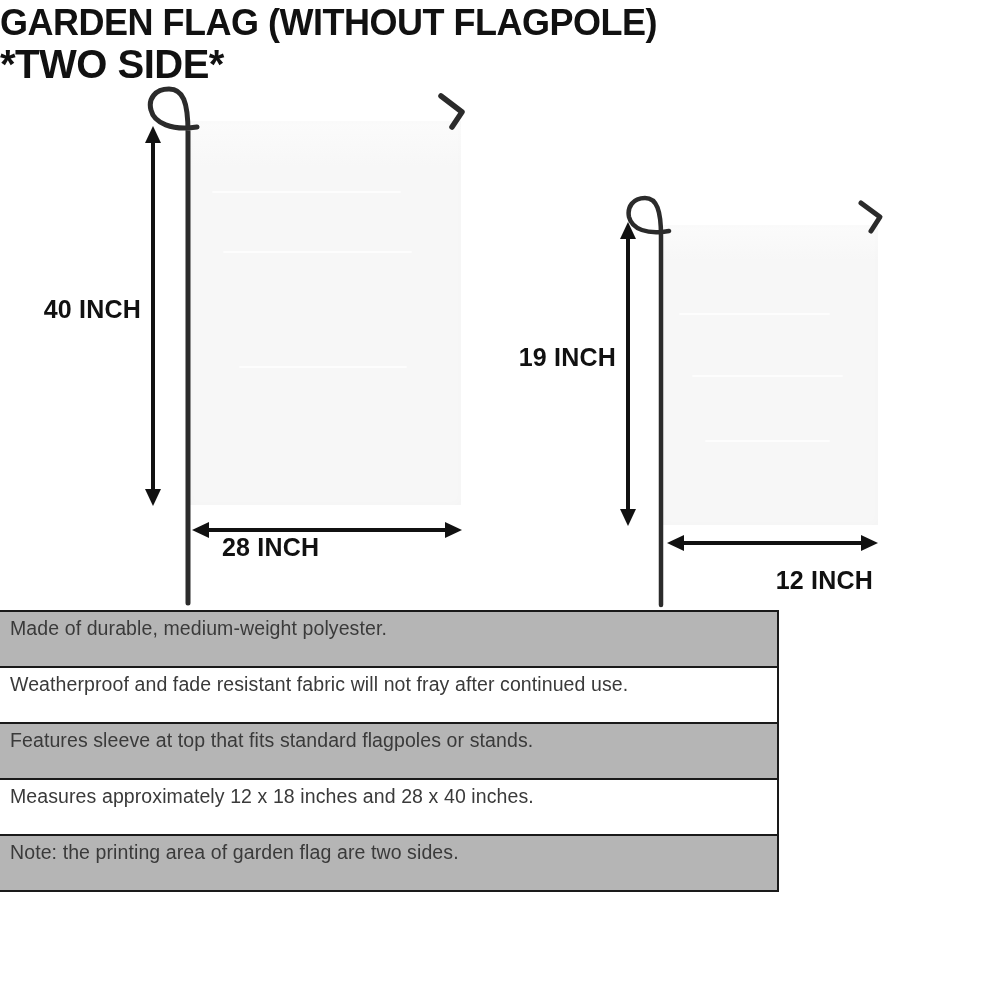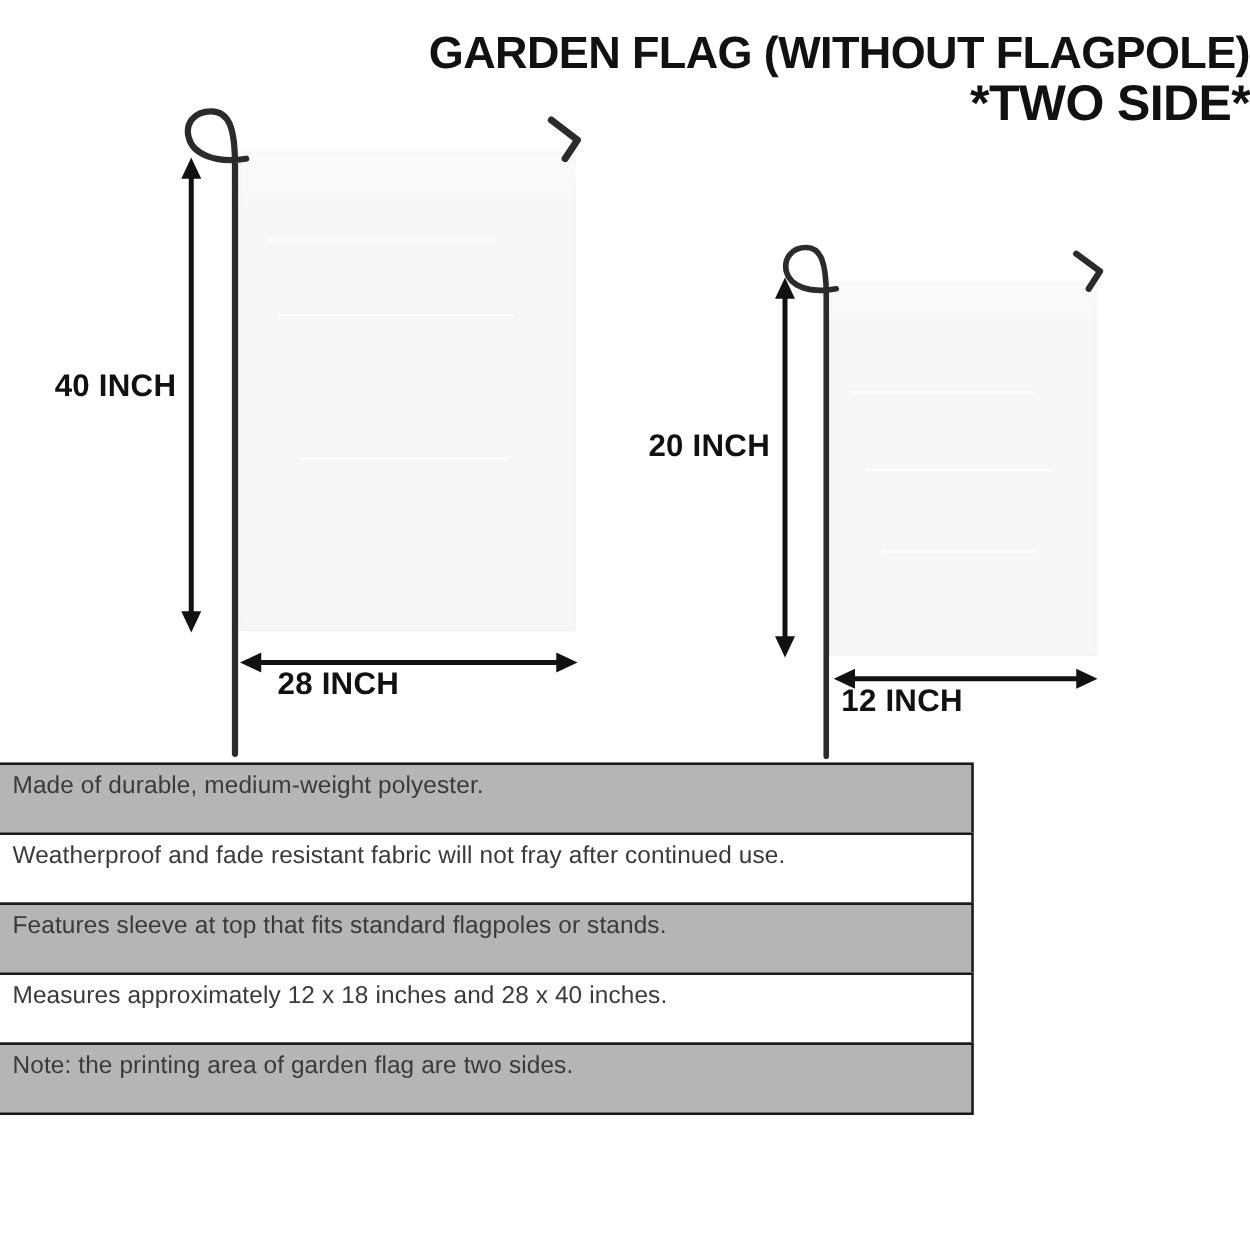--- a/index.html
+++ b/index.html
@@ -5,21 +5,21 @@
   html,body{margin:0;padding:0;}
   body{
     width:1000px;height:1000px;position:relative;overflow:hidden;
     background:var(--page-bg,#ffffff);
     font-family:"Liberation Sans", sans-serif;
   }
   .stage{position:absolute;inset:0;}
 
   
   .title{
-    position:absolute;left:0;top:23px;width:1000px;text-align:right;
+    position:absolute;left:0;top:4px;width:1000px;text-align:left;
     color:var(--ink,#111);font-weight:800;line-height:1.08;
     letter-spacing:-0.5px;
   }
   .title-line1{font-size:36px;}
   .title-line2{font-size:40px;}
 
   
   .fabric{
     position:absolute;
     background:
@@ -39,21 +39,21 @@
   .arrow-head{fill:var(--ink,#111);stroke:none;}
 
   
   .dim-label{
     position:absolute;color:var(--ink,#1a1a1a);
     font-size:25px;font-weight:700;letter-spacing:0.2px;white-space:nowrap;
   }
   .dim-40{left:20px;top:295px;width:121px;text-align:right;}
   .dim-28{left:222px;top:533px;width:200px;text-align:left;}
   .dim-18{left:496px;top:343px;width:120px;text-align:right;}
-  .dim-12{left:673px;top:547px;width:200px;text-align:left;}
+  .dim-12{left:673px;top:566px;width:200px;text-align:right;}
 
   
   .features{
     position:absolute;left:-2px;top:610px;width:781px;
   }
   .feature-row{
     box-sizing:border-box;height:58px;width:100%;
     border:2px solid #1a1a1a;margin-top:-2px;
     padding:5px 10px 0 10px;
     font-size:19.5px;color:var(--row-text,#3a3a3a);
@@ -114,21 +114,21 @@
 
     <g>
       <line class="arrow-line" x1="681" y1="543" x2="864" y2="543" stroke-width="4"></line>
       <polygon class="arrow-head" points="684,535 684,551 667,543"></polygon>
       <polygon class="arrow-head" points="861,535 861,551 878,543"></polygon>
     </g>
   </svg>
 
   <div class="dim-label dim-40">40 INCH</div>
   <div class="dim-label dim-28">28 INCH</div>
-  <div class="dim-label dim-18">20 INCH</div>
+  <div class="dim-label dim-18">19 INCH</div>
   <div class="dim-label dim-12">12 INCH</div>
 
   <div class="features">
     <div class="feature-row row--shaded">Made of durable, medium-weight polyester.</div>
     <div class="feature-row row--plain">Weatherproof and fade resistant fabric will not fray after continued use.</div>
     <div class="feature-row row--shaded">Features sleeve at top that fits standard flagpoles or stands.</div>
     <div class="feature-row row--plain">Measures approximately 12 x 18 inches and 28 x 40 inches.</div>
     <div class="feature-row row--shaded">Note: the printing area of garden flag are two sides.</div>
   </div>
 

